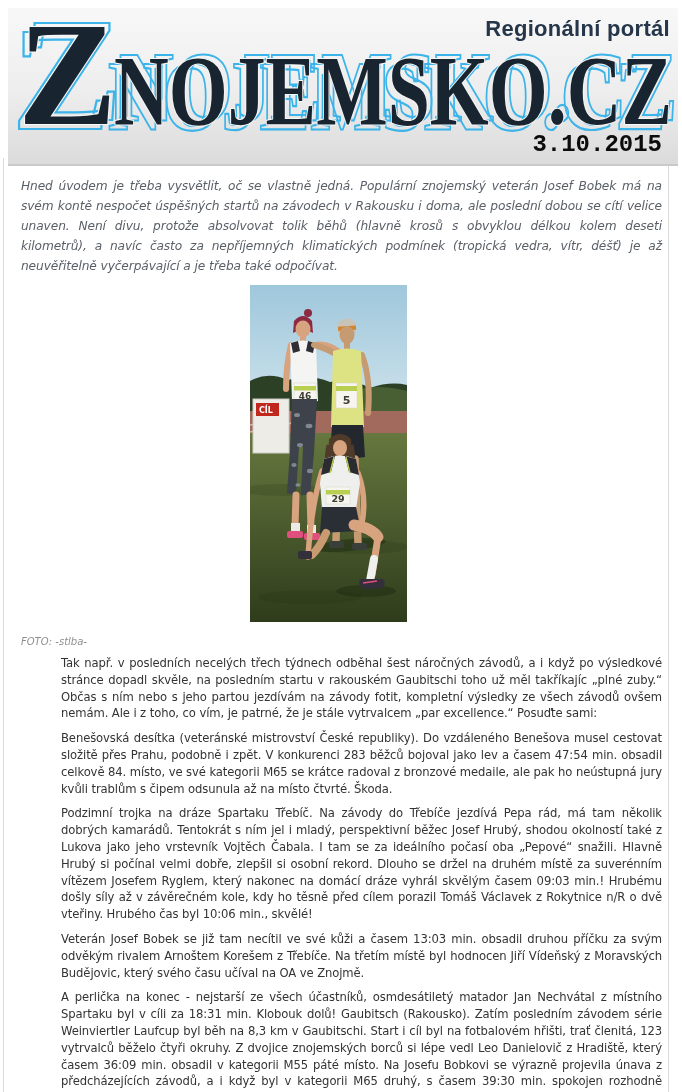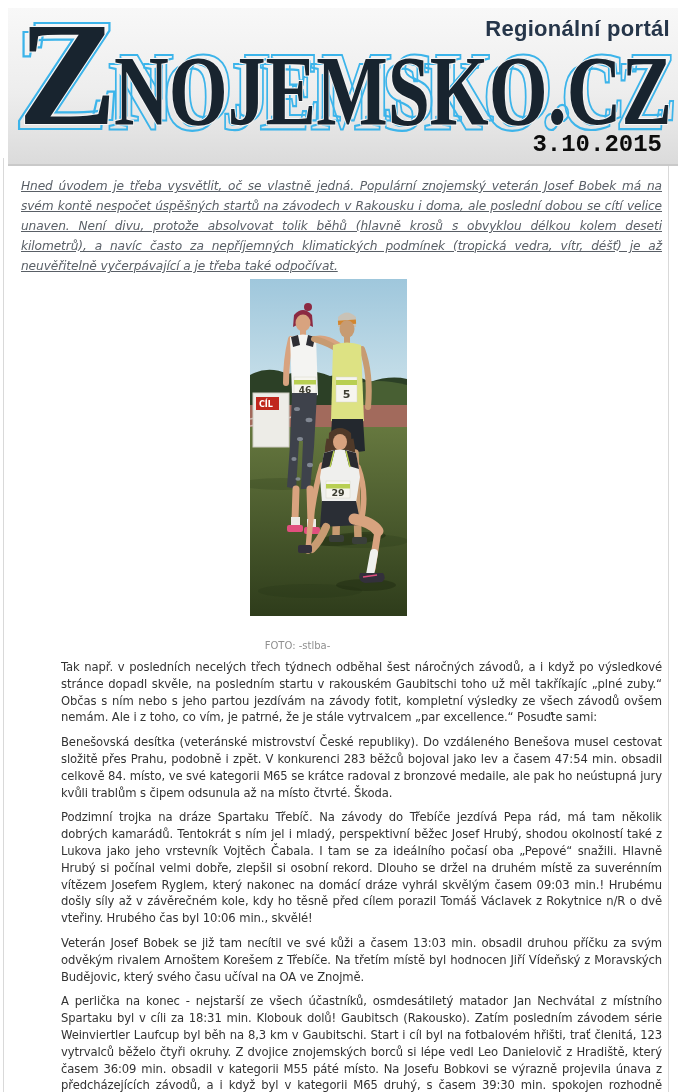--- a/index.html
+++ b/index.html
@@ -49,27 +49,27 @@
 
   
   .article { position:absolute; left:21px; top:176px; width:641px; }
   h1.title {
     font-size:17px; font-weight:bold; color:#1da1dd;
     margin:0 0 7px 0; letter-spacing:-0.2px;
   }
   .lead {
     font-style:italic; color:#595f66;
     font-size:12.2px; line-height:20px; letter-spacing:-0.1px;
-    text-align:justify; margin-bottom:3px;text-decoration:underline;
+    text-align:justify; margin-bottom:9px;
   }
   figure.photo { width:157px; margin-left:229px; }
   .photo-svg { display:block; }
   .credit {
-    text-align:center; padding-right:88px;
-    font-size:10px; color:#8f8f8f; margin:24px 0 8px 0;
+    text-align:left; padding-right:88px;
+    font-size:10px; color:#8f8f8f; margin:14px 0 8px 0;font-style:italic;
   }
   p.body {
     font-size:11.6px; line-height:16.8px; letter-spacing:-0.1px;
     color:#333333; text-align:justify; margin-bottom:8px;margin-left:40px;
   }
   .bib-num { font-family:"DejaVu Sans", sans-serif; font-weight:bold; fill:#3c3c30; }
 </style>
 </head>
 <body>
 

